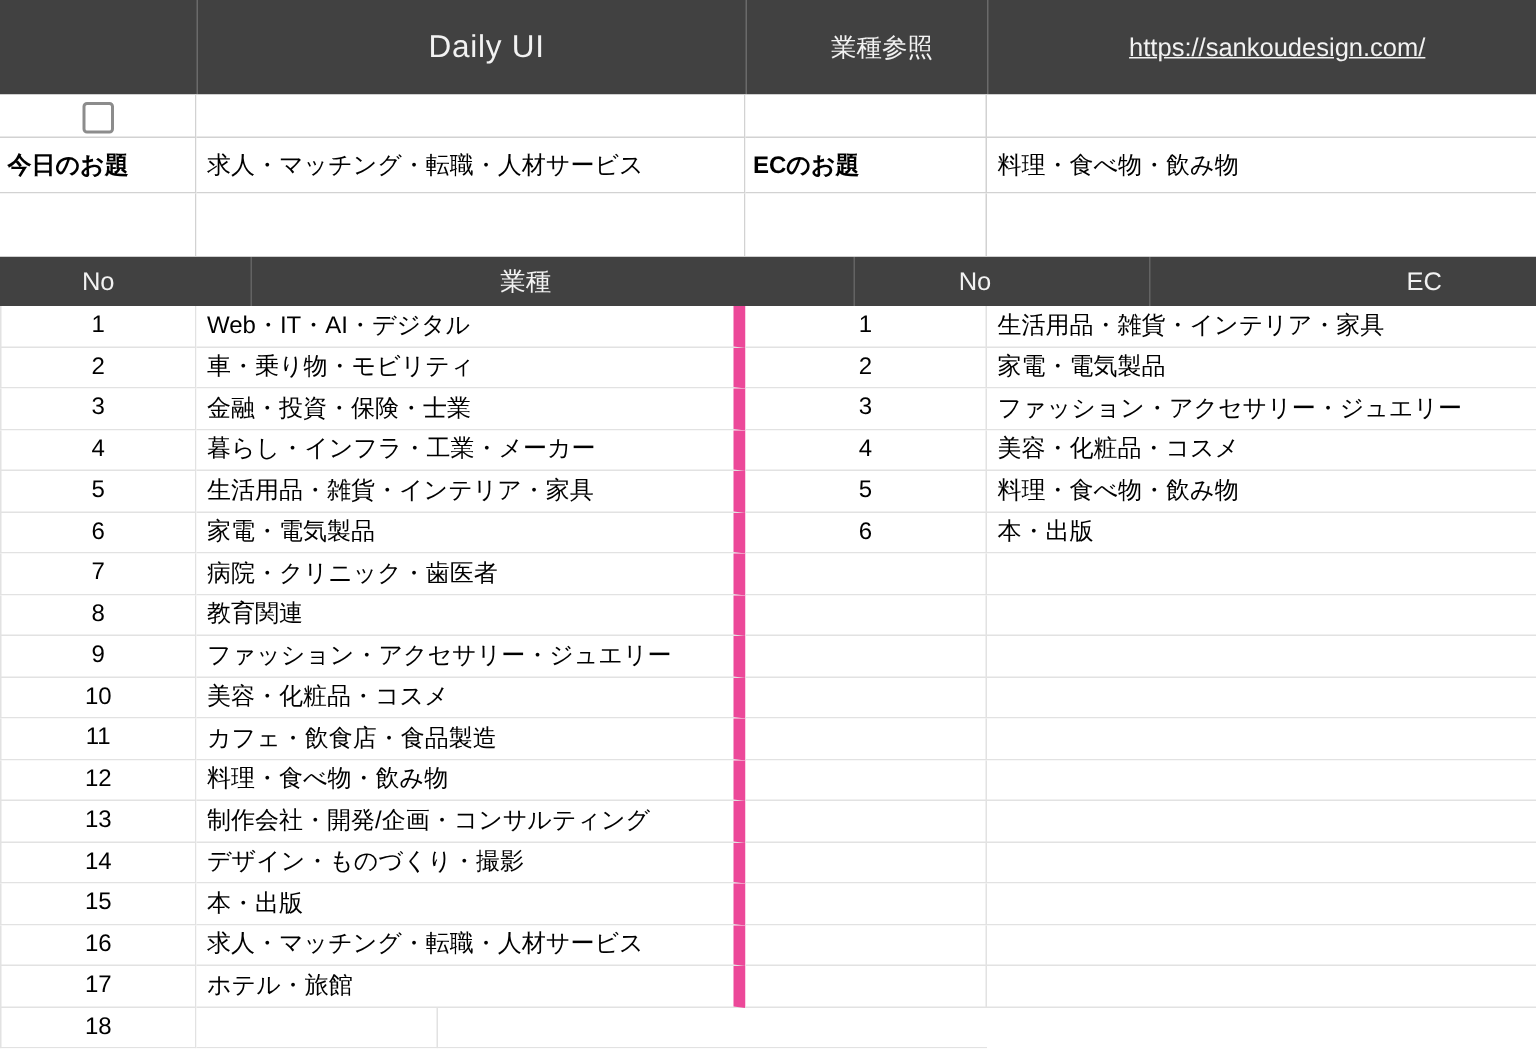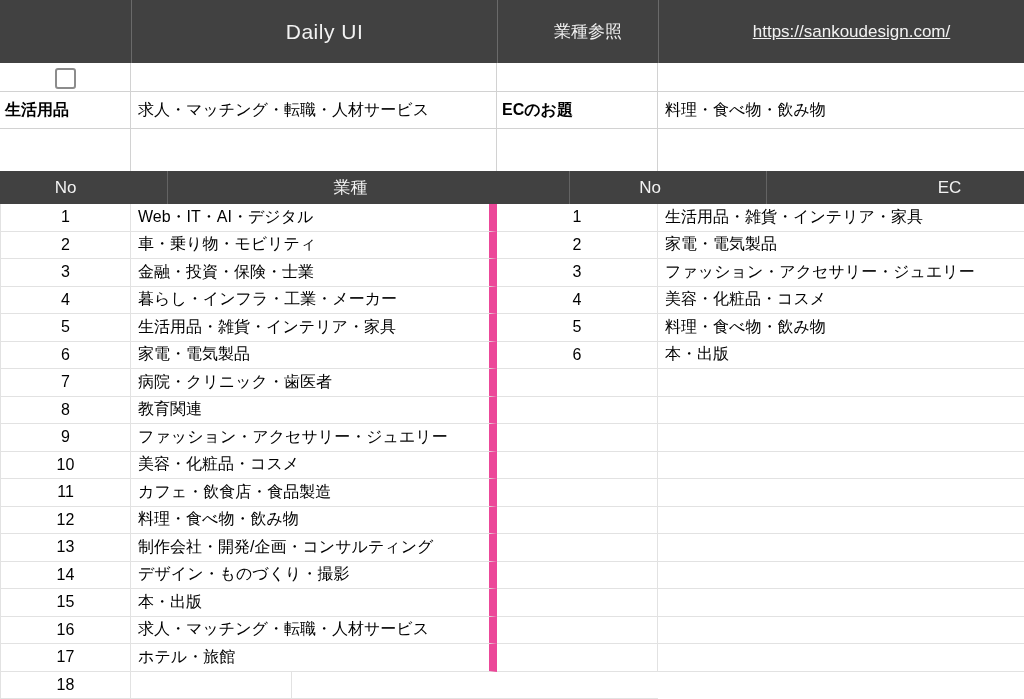--- a/index.html
+++ b/index.html
@@ -108,21 +108,21 @@
   <div class="upper">
     <div class="row checkbox-row">
       <div class="cell c1">
         <div class="checkbox"></div>
       </div>
       <div class="cell c2"></div>
       <div class="cell c3"></div>
       <div class="cell c4"></div>
     </div>
     <div class="row topic-row">
-      <div class="cell c1 topic-label">生活用品</div>
+      <div class="cell c1 topic-label">今日のお題</div>
       <div class="cell c2 topic-value">求人・マッチング・転職・人材サービス</div>
       <div class="cell c3 topic-label">ECのお題</div>
       <div class="cell c4 topic-value">料理・食べ物・飲み物</div>
     </div>
     <div class="row spacer-row">
       <div class="cell c1"></div>
       <div class="cell c2"></div>
       <div class="cell c3"></div>
       <div class="cell c4"></div>
     </div>

